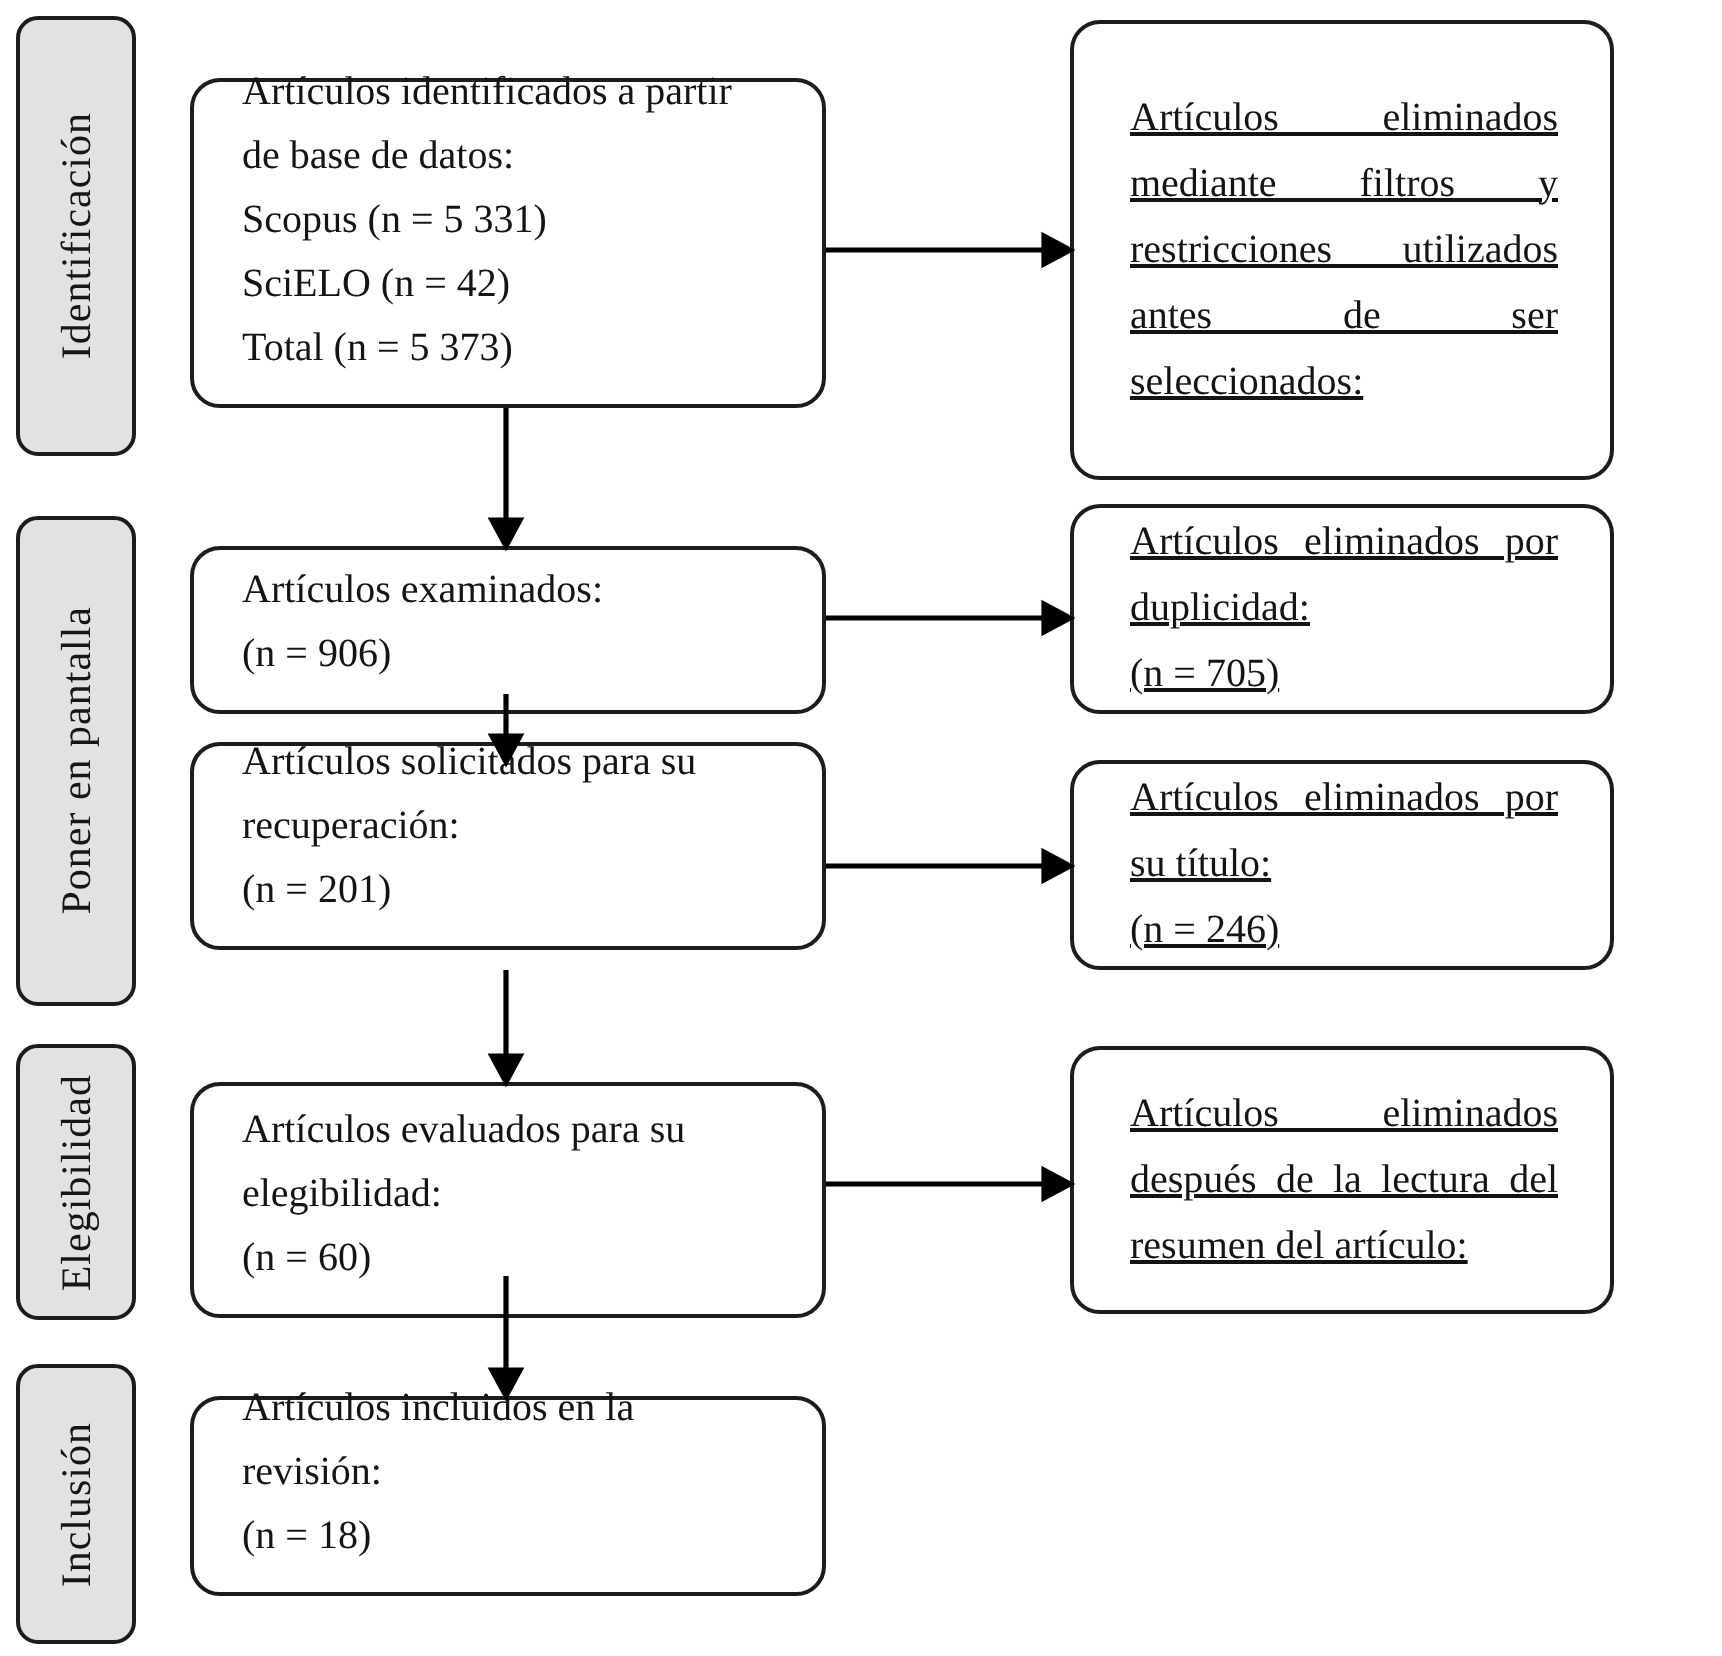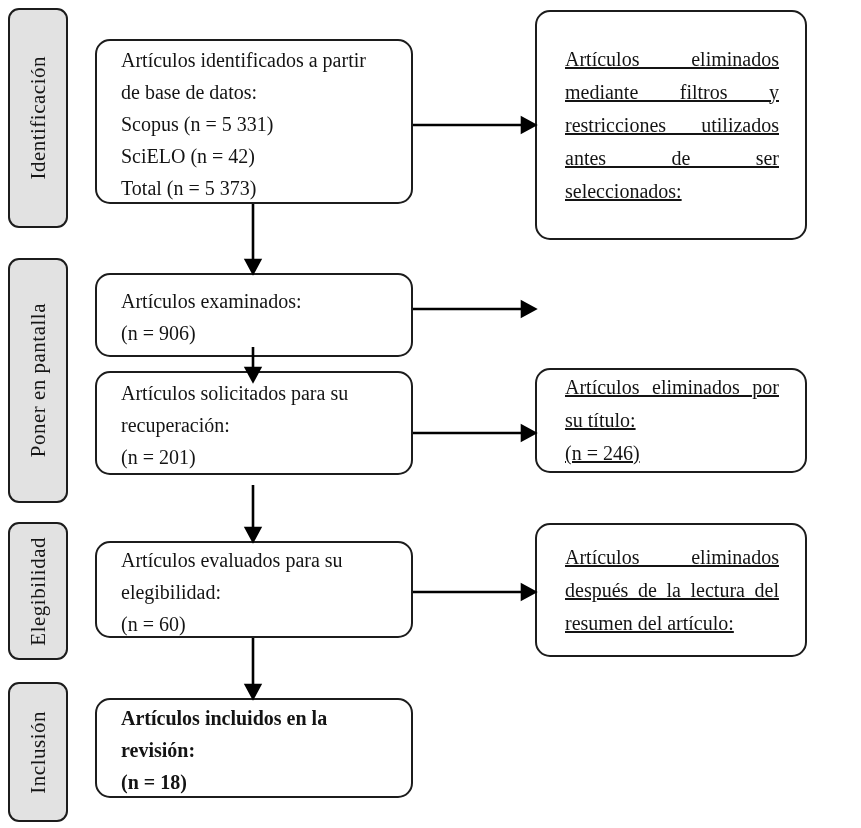--- a/index.html
+++ b/index.html
@@ -44,21 +44,22 @@
     box-sizing: border-box;
     display: flex;
     flex-direction: column;
     justify-content: center;
     font-size: 20px;
     line-height: 32px;
   }
   .fbox.main {
     left: 95px;
     width: 318px;
-    padding: 4px 8px 0 24px;
+    padding: 4px 8px 12px 24px;
+    justify-content: flex-end;
   }
   .fbox.side {
     left: 535px;
     width: 272px;
     padding: 4px 26px 4px 28px;
     line-height: 33px;
     text-decoration: underline;
   }
   .pre {
     white-space: pre-line;
@@ -101,35 +102,39 @@
   </div>
   <div class="fbox main" style="top:273px; height:84px;">
     <div class="pre">Artículos examinados:
 (n = 906)</div>
   </div>
   <div class="fbox main" style="top:371px; height:104px;">
     <div class="pre">Artículos solicitados para su
 recuperación:
 (n = 201)</div>
   </div>
-  <div class="fbox main" style="top:541px; height:97px;">
+  <div class="fbox main" style="top:541px; height:118px;">
     <div class="pre">Artículos evaluados para su
 elegibilidad:
 (n = 60)</div>
   </div>
-  <div class="fbox main" style="top:698px; height:100px;font-weight:bold;">
+  <div class="fbox main" style="top:698px; height:100px;">
     <div class="pre">Artículos incluidos en la
 revisión:
 (n = 18)</div>
   </div>
 
   <div class="fbox side" style="top:10px; height:230px;">
     <div class="just">Artículos eliminados mediante filtros y restricciones utilizados antes de ser seleccionados:</div>
   </div>
-  <div class="fbox side" style="top:368px; height:105px;">
+  <div class="fbox side" style="top:252px; height:105px;">
+    <div class="just">Artículos eliminados por duplicidad:</div>
+    <div class="pre">(n = 705)</div>
+  </div>
+  <div class="fbox side" style="top:380px; height:105px;">
     <div class="just">Artículos eliminados por su título:</div>
     <div class="pre">(n = 246)</div>
   </div>
   <div class="fbox side" style="top:523px; height:134px;">
     <div class="just">Artículos eliminados después de la lectura del resumen del artículo:</div>
   </div>
 
   <svg class="arrows" width="861" height="828" viewBox="0 0 861 828">
 
     <g stroke="#000000" stroke-width="2.6" fill="#000000">

